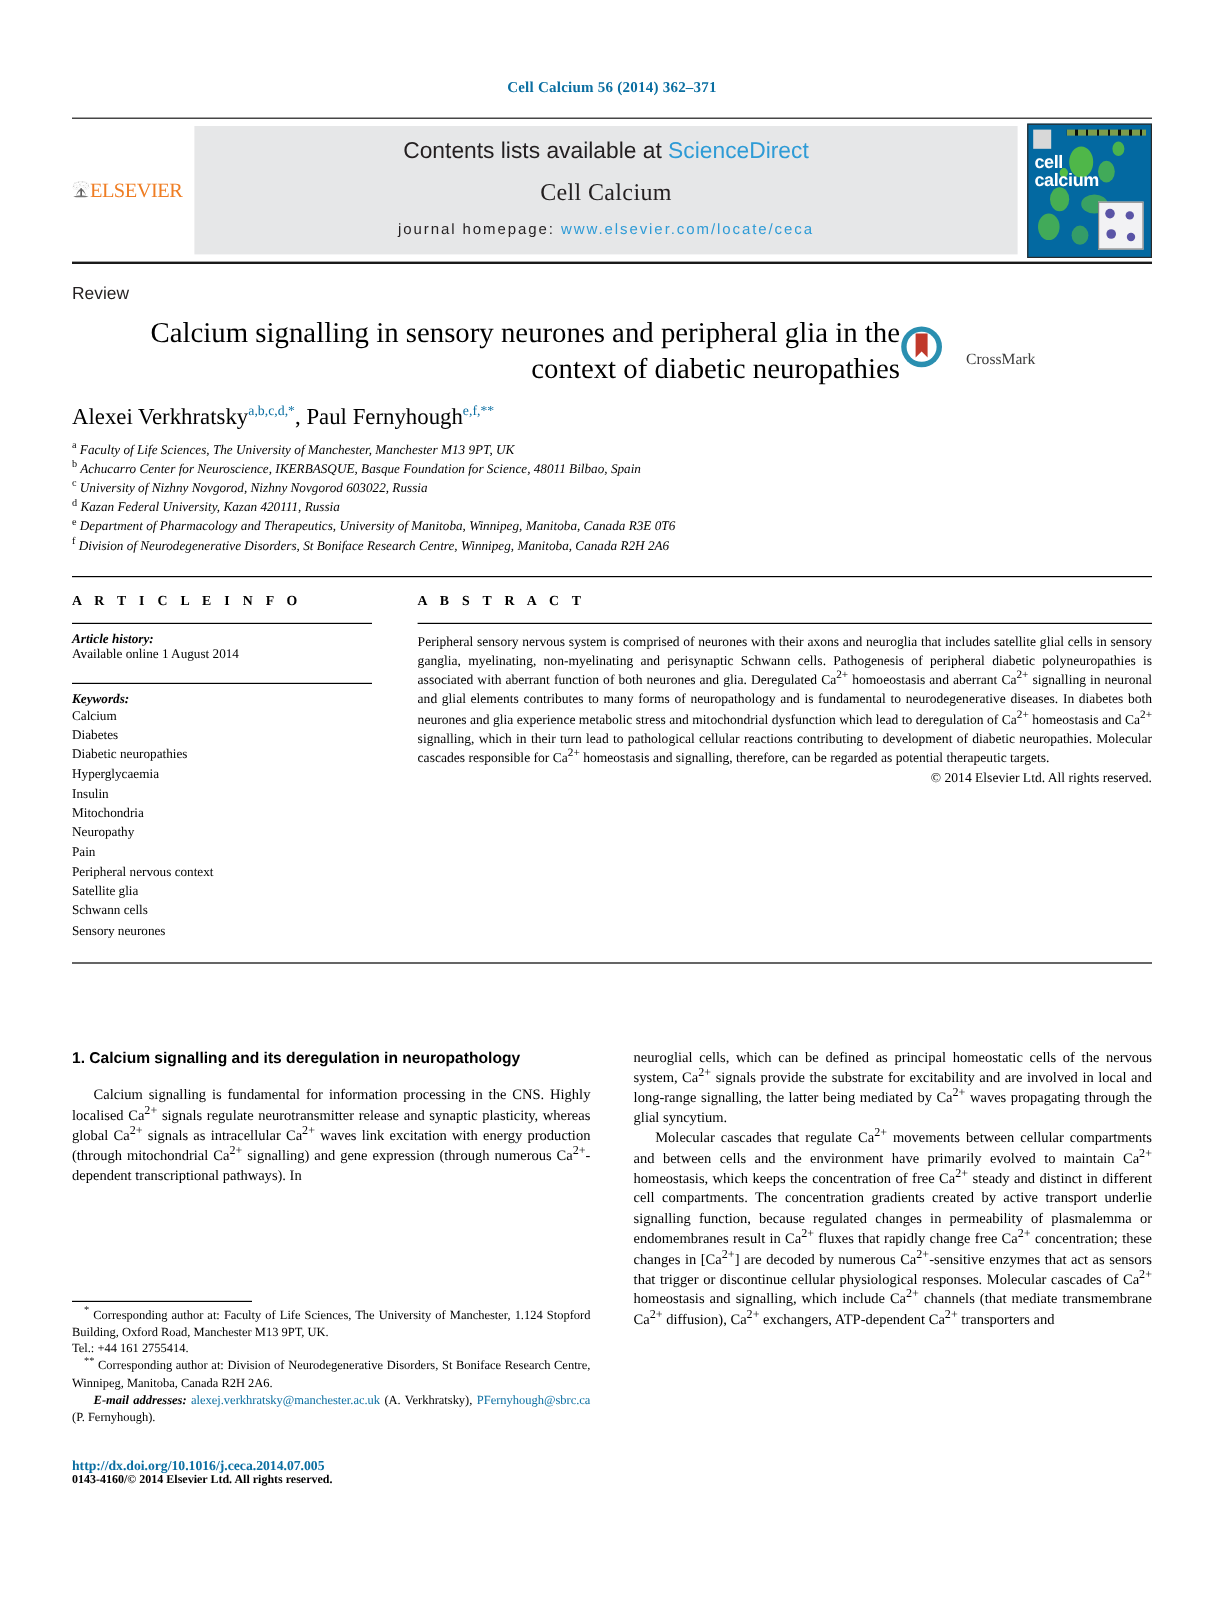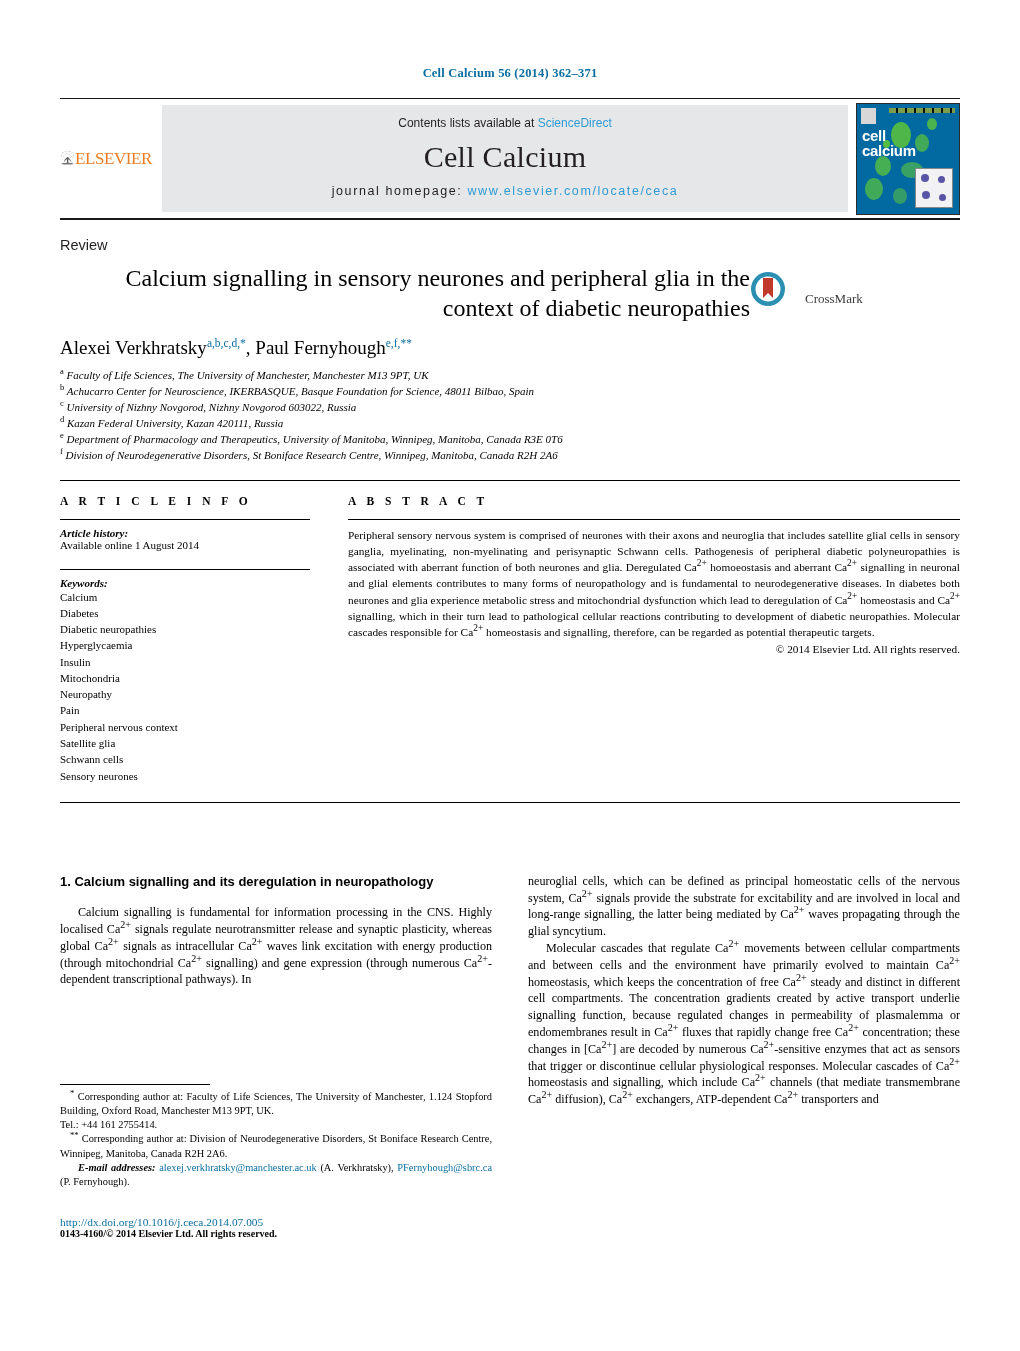--- a/index.html
+++ b/index.html
@@ -58,27 +58,27 @@
     background: #e6e7e8;
     margin: 0 8px 0 10px;
     display: flex;
     flex-direction: column;
     justify-content: space-between;
     align-items: center;
     padding: 11px 0 14px 0;
   }
   .contents-line {
     font-family: "Liberation Sans", sans-serif;
-    font-size: 12px;
+    font-size: 19px;
     color: #231f20;
   }
   .contents-line .sd { color: #2e9bd6; }
   .journal-title {
     font-family: "Liberation Serif", serif;
-    font-size: 30px;
+    font-size: 20px;
     color: #231f20;
     letter-spacing: 0.3px;
   }
   .homepage-line {
     font-family: "Liberation Sans", sans-serif;
     font-size: 12.5px;
     color: #231f20;
     letter-spacing: 1.6px;
   }
   .homepage-line .url { color: #2e9bd6; }
@@ -256,21 +256,21 @@
   .doi-block {
     position: absolute;
     left: 60px;
     top: 1216px;
     width: 440px;
   }
   .doi-link {
     color: #0a6ea1;
     font-size: 11.4px;
     font-family: "Liberation Serif", serif;
-    font-weight: normal;
+    font-weight: bold;
     display: block;
   }
   .issn-line {
     font-size: 10px;
     font-family: "Liberation Serif", serif;
     font-weight: bold;
     display: block;
   }
   sup { line-height: 0; }
 </style>

